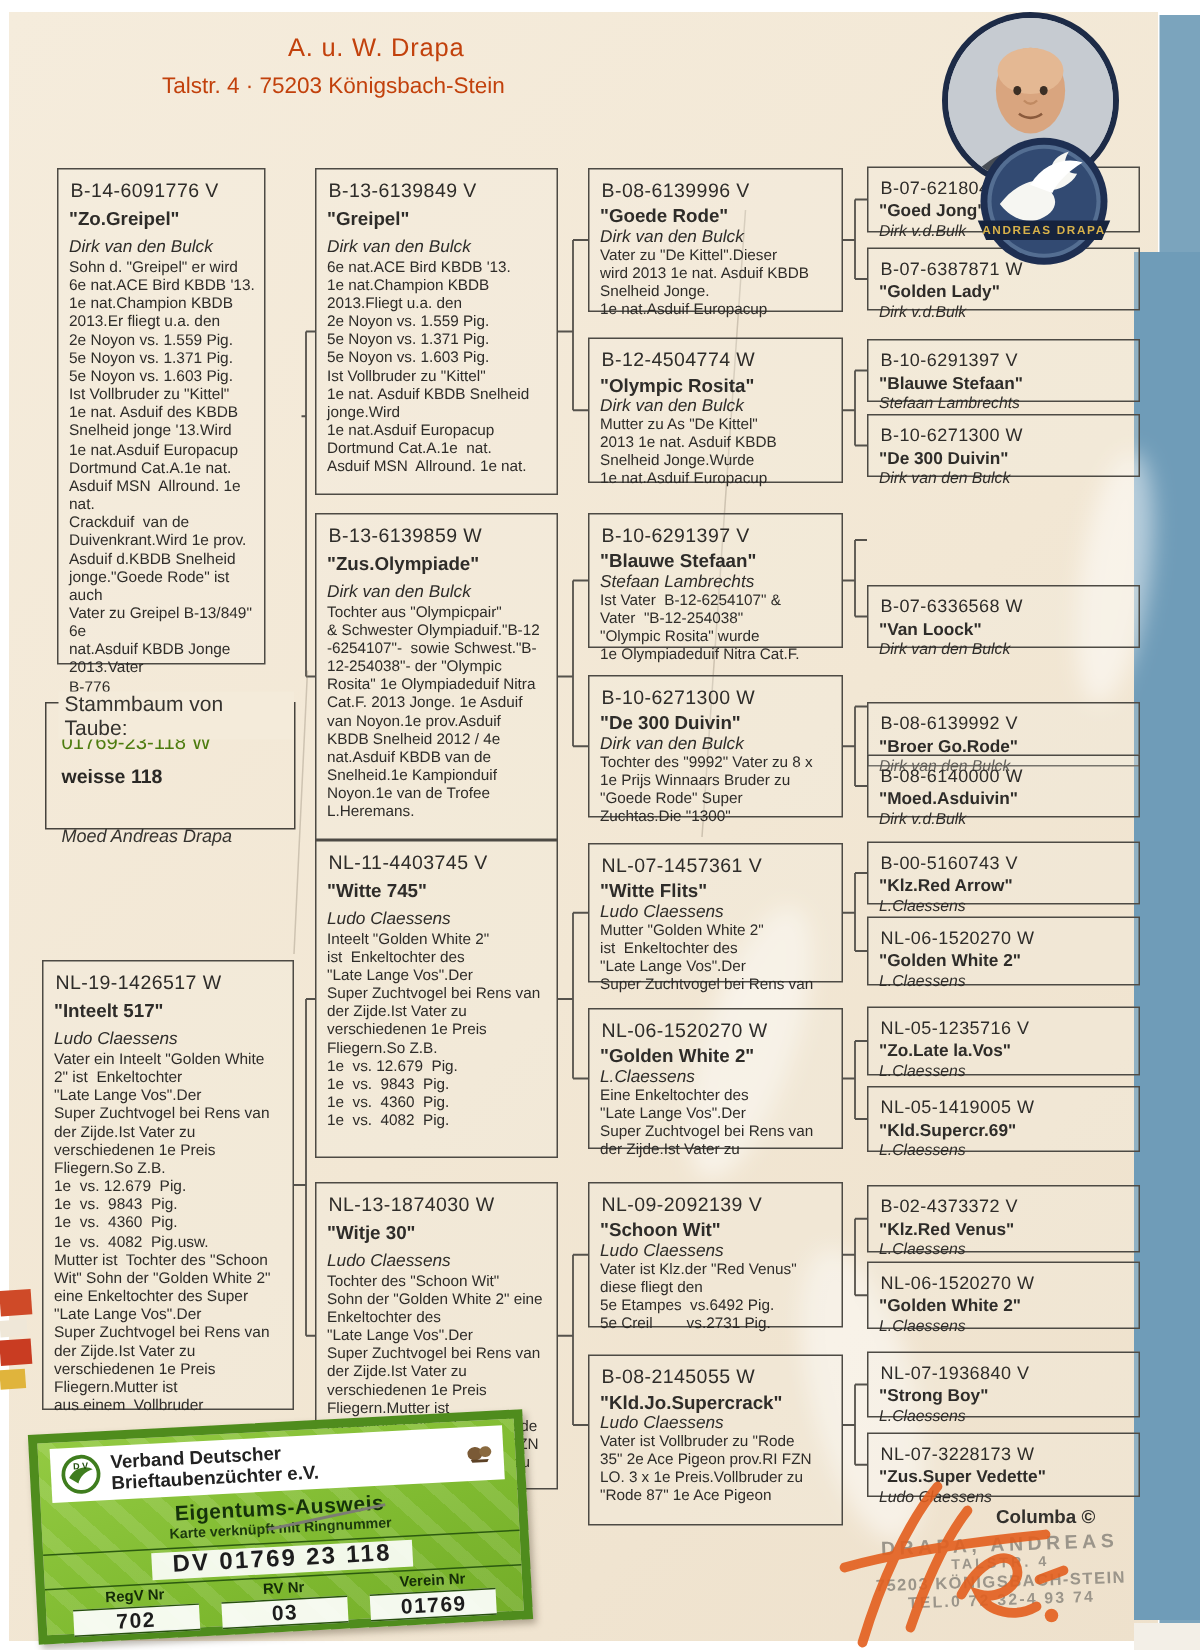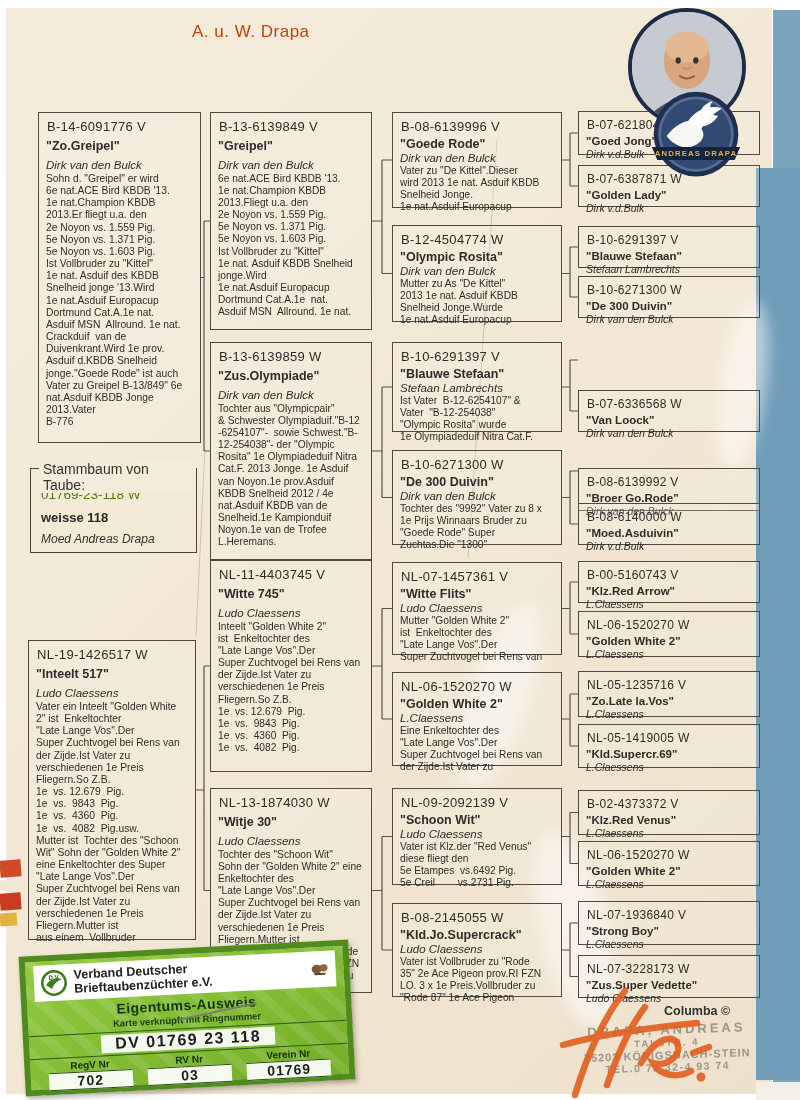--- a/index.html
+++ b/index.html
@@ -44,43 +44,43 @@
   .ptext{font-size:10.2px;line-height:12.1px;white-space:pre-wrap;}
   .g1 .ptext{font-size:10.3px;line-height:12.15px;}
   .g4 .ring{font-size:12px;margin-bottom:3px;}
   .g4 .pname{font-size:11.5px;margin-bottom:1px;}
   .g4 .breeder{font-size:10.5px;margin:0;}
   .g3 .ring{margin-bottom:3px;}
   .g3 .pname{margin-bottom:1px;}
   .g3 .breeder{margin-bottom:1px;}
   .g3 .ptext{line-height:11.9px;}
 
-  #g1b1{left:38px;top:112px;width:163px;height:331px;}
+  #g1b1{left:38px;top:112px;width:139px;height:331px;}
   #g1b2{left:28px;top:640px;width:168px;height:300px;}
   #stammbaum{position:absolute;left:30px;top:468px;width:167px;height:85px;border:1.6px solid #46433d;
              padding:12px 8px 4px 10px;box-sizing:border-box;z-index:2;}
   #stammbaum .legend{position:absolute;left:8px;top:-8px;background:#f4ebda;padding:0 4px;
                      font-size:14px;color:#35332f;}
   #stammbaum .sring{font-size:13.5px;color:#4d7c0f;margin:6px 0 8px 0;}
-  #stammbaum .sname{font-size:13px;font-weight:bold;color:#2a2825;margin:0 0 7px 0;}
+  #stammbaum .sname{font-size:13px;font-weight:bold;color:#2a2825;margin:0 0 25px 0;}
   #stammbaum .sorig{font-size:12px;font-style:italic;color:#35332f;}
 
   #g2b1{left:210px;top:112px;width:162px;height:218px;}
   #g2b2{left:210px;top:342px;width:162px;height:218px;}
   #g2b3{left:210px;top:560px;width:162px;height:212px;}
   #g2b4{left:210px;top:788px;width:162px;height:205px;}
 
   #g3b1{left:392px;top:112px;width:170px;height:96px;}
   #g3b2{left:392px;top:225px;width:170px;height:97px;}
   #g3b3{left:392px;top:342px;width:170px;height:90px;}
   #g3b4{left:392px;top:450px;width:170px;height:95px;}
   #g3b5{left:392px;top:562px;width:170px;height:93px;}
   #g3b6{left:392px;top:672px;width:170px;height:94px;}
   #g3b7{left:392px;top:788px;width:170px;height:97px;}
-  #g3b8{left:392px;top:903px;width:170px;height:94px;}
+  #g3b8{left:392px;top:903px;width:170px;height:114px;}
 
   .g4{left:578px;width:182px;}
   #g4b1{top:111px;height:44px;}  #g4b2{top:165px;height:42px;}
   #g4b3{top:226px;height:42px;}  #g4b4{top:276px;height:42px;}
   #g4b5{top:338px;height:44px;}  #g4b6{top:390px;height:42px;}
   #g4b7{top:448px;height:43px;margin-top:20px;}  #g4b8{top:503px;height:42px;}
   #g4b9{top:561px;height:42px;}  #g4b10{top:611px;height:46px;}
   #g4b11{top:671px;height:46px;} #g4b12{top:724px;height:44px;}
   #g4b13{top:790px;height:45px;} #g4b14{top:841px;height:45px;}
   #g4b15{top:901px;height:44px;} #g4b16{top:955px;height:43px;}
@@ -131,20 +131,21 @@
   <div class="estripe e1"></div>
   <div class="estripe e2"></div>
   <div class="estripe e3"></div>
   <div class="estripe e4"></div>
   <div class="feather f1"></div>
   <div class="feather f2"></div>
   <div class="feather f3"></div>
   <div class="feather f4"></div>
 
   <div id="hdr-name" class="hdr">A. u. W. Drapa</div>
+  <div id="hdr-addr" class="hdr">Talstr. 4  ·  75203 Königsbach-Stein</div>
 
   <div id="photo">
     <svg width="110" height="110" viewBox="0 0 100 100">
       <rect width="100" height="100" fill="#c6cbd1"></rect>
       <path d="M14 96 Q50 60 86 96 L86 100 L14 100 Z" fill="#474d55"></path>
       <ellipse cx="50" cy="44" rx="21" ry="26" fill="#d9a57f"></ellipse>
       <ellipse cx="50" cy="32" rx="20" ry="14" fill="#e4b893"></ellipse>
       <ellipse cx="42" cy="44" rx="2.4" ry="2.8" fill="#3c2f25"></ellipse>
       <ellipse cx="58" cy="44" rx="2.4" ry="2.8" fill="#3c2f25"></ellipse>
       <path d="M43 58 Q50 63 57 58" stroke="#8a5a3c" stroke-width="1.6" fill="none"></path>

